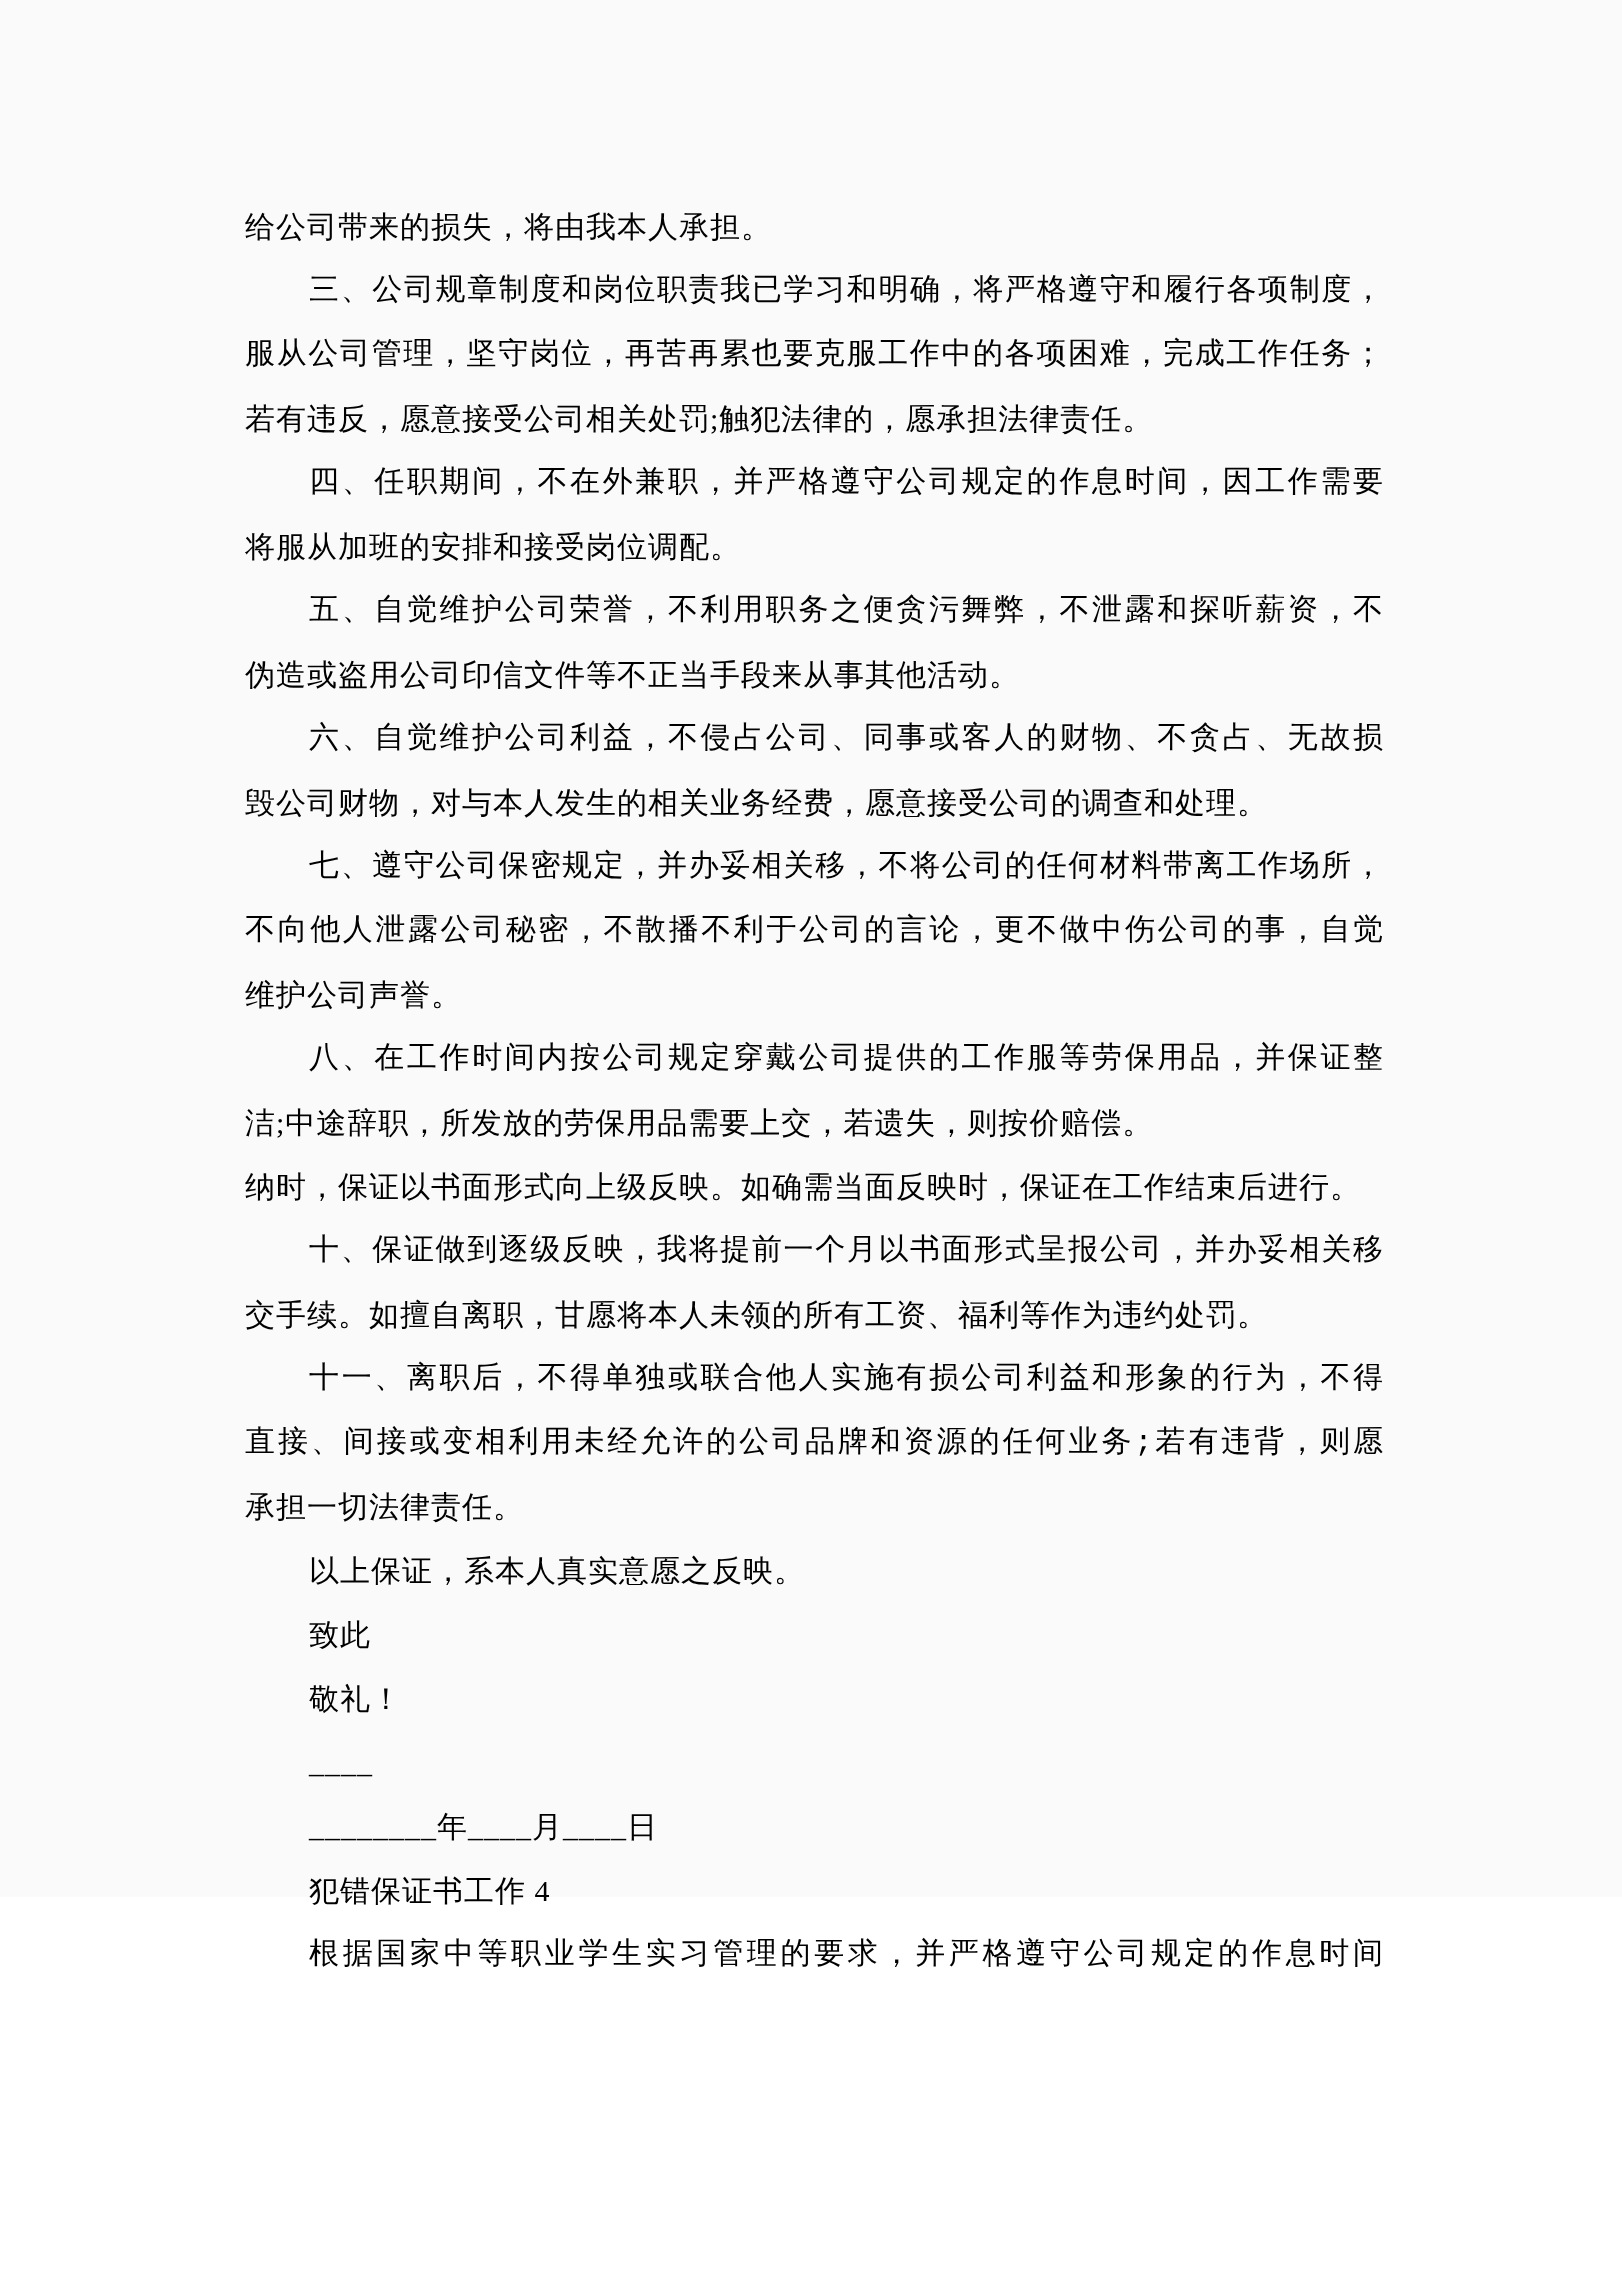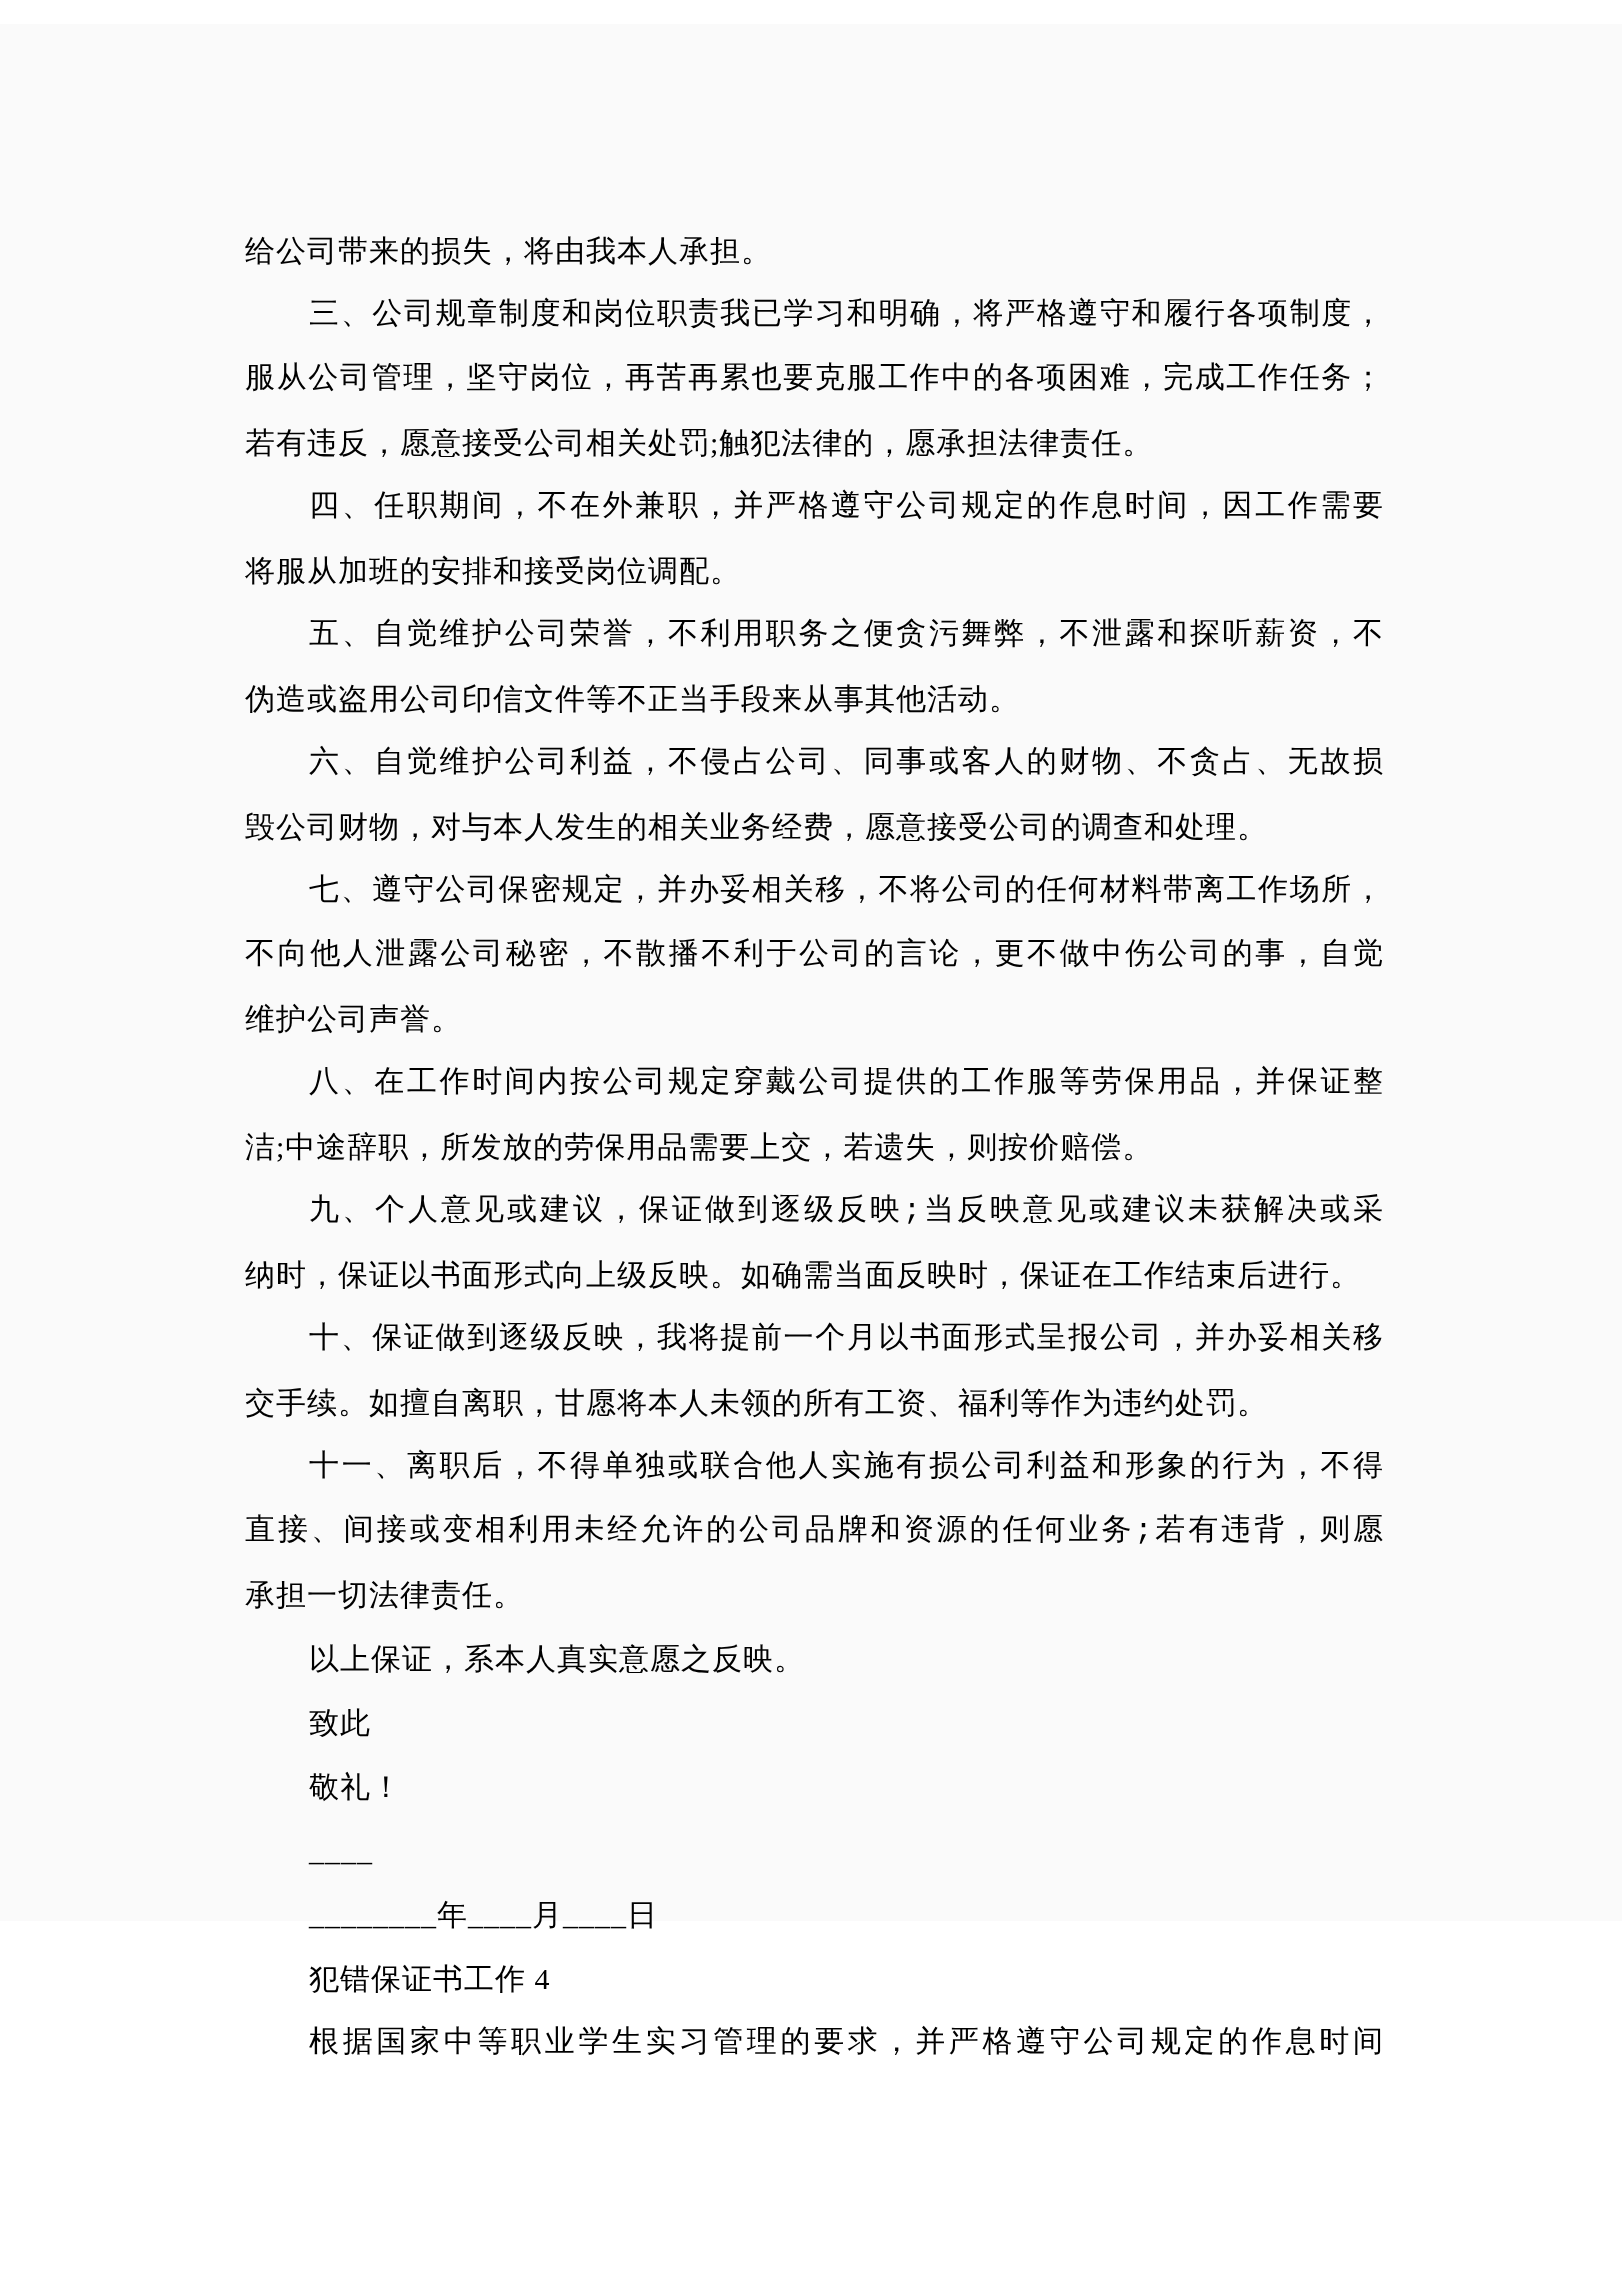--- a/index.html
+++ b/index.html
@@ -9,21 +9,20 @@
   body {
     width: 1623px;
     height: 2295px;
     overflow: hidden;
   }
   .page {
     position: relative;
     width: 1623px;
     height: 1897px;
     background: #fafafa;
-    margin-top: 24px;
   }
   .text-block {
     position: absolute;
     left: 245px;
     top: 195px;
     width: 1139px;
     font-family: "Liberation Serif", "DejaVu Serif", serif;
     font-size: 30px;
     color: #000000;
     letter-spacing: 1px;
@@ -56,21 +55,20 @@
       <div class="line">将服从加班的安排和接受岗位调配。</div>
       <div class="line indent full">五、自觉维护公司荣誉，不利用职务之便贪污舞弊，不泄露和探听薪资，不</div>
       <div class="line">伪造或盗用公司印信文件等不正当手段来从事其他活动。</div>
       <div class="line indent full">六、自觉维护公司利益，不侵占公司、同事或客人的财物、不贪占、无故损</div>
       <div class="line">毁公司财物，对与本人发生的相关业务经费，愿意接受公司的调查和处理。</div>
       <div class="line indent full">七、遵守公司保密规定，并办妥相关移，不将公司的任何材料带离工作场所，</div>
       <div class="line full">不向他人泄露公司秘密，不散播不利于公司的言论，更不做中伤公司的事，自觉</div>
       <div class="line">维护公司声誉。</div>
       <div class="line indent full">八、在工作时间内按公司规定穿戴公司提供的工作服等劳保用品，并保证整</div>
       <div class="line">洁;中途辞职，所发放的劳保用品需要上交，若遗失，则按价赔偿。</div>
-      <div class="line indent full">九、个人意见或建议，保证做到逐级反映;当反映意见或建议未获解决或采</div>
       <div class="line">纳时，保证以书面形式向上级反映。如确需当面反映时，保证在工作结束后进行。</div>
       <div class="line indent full">十、保证做到逐级反映，我将提前一个月以书面形式呈报公司，并办妥相关移</div>
       <div class="line">交手续。如擅自离职，甘愿将本人未领的所有工资、福利等作为违约处罚。</div>
       <div class="line indent full">十一、离职后，不得单独或联合他人实施有损公司利益和形象的行为，不得</div>
       <div class="line full">直接、间接或变相利用未经允许的公司品牌和资源的任何业务;若有违背，则愿</div>
       <div class="line">承担一切法律责任。</div>
       <div class="line indent">以上保证，系本人真实意愿之反映。</div>
       <div class="line indent">致此</div>
       <div class="line indent">敬礼！</div>
       <div class="line indent">____</div>

